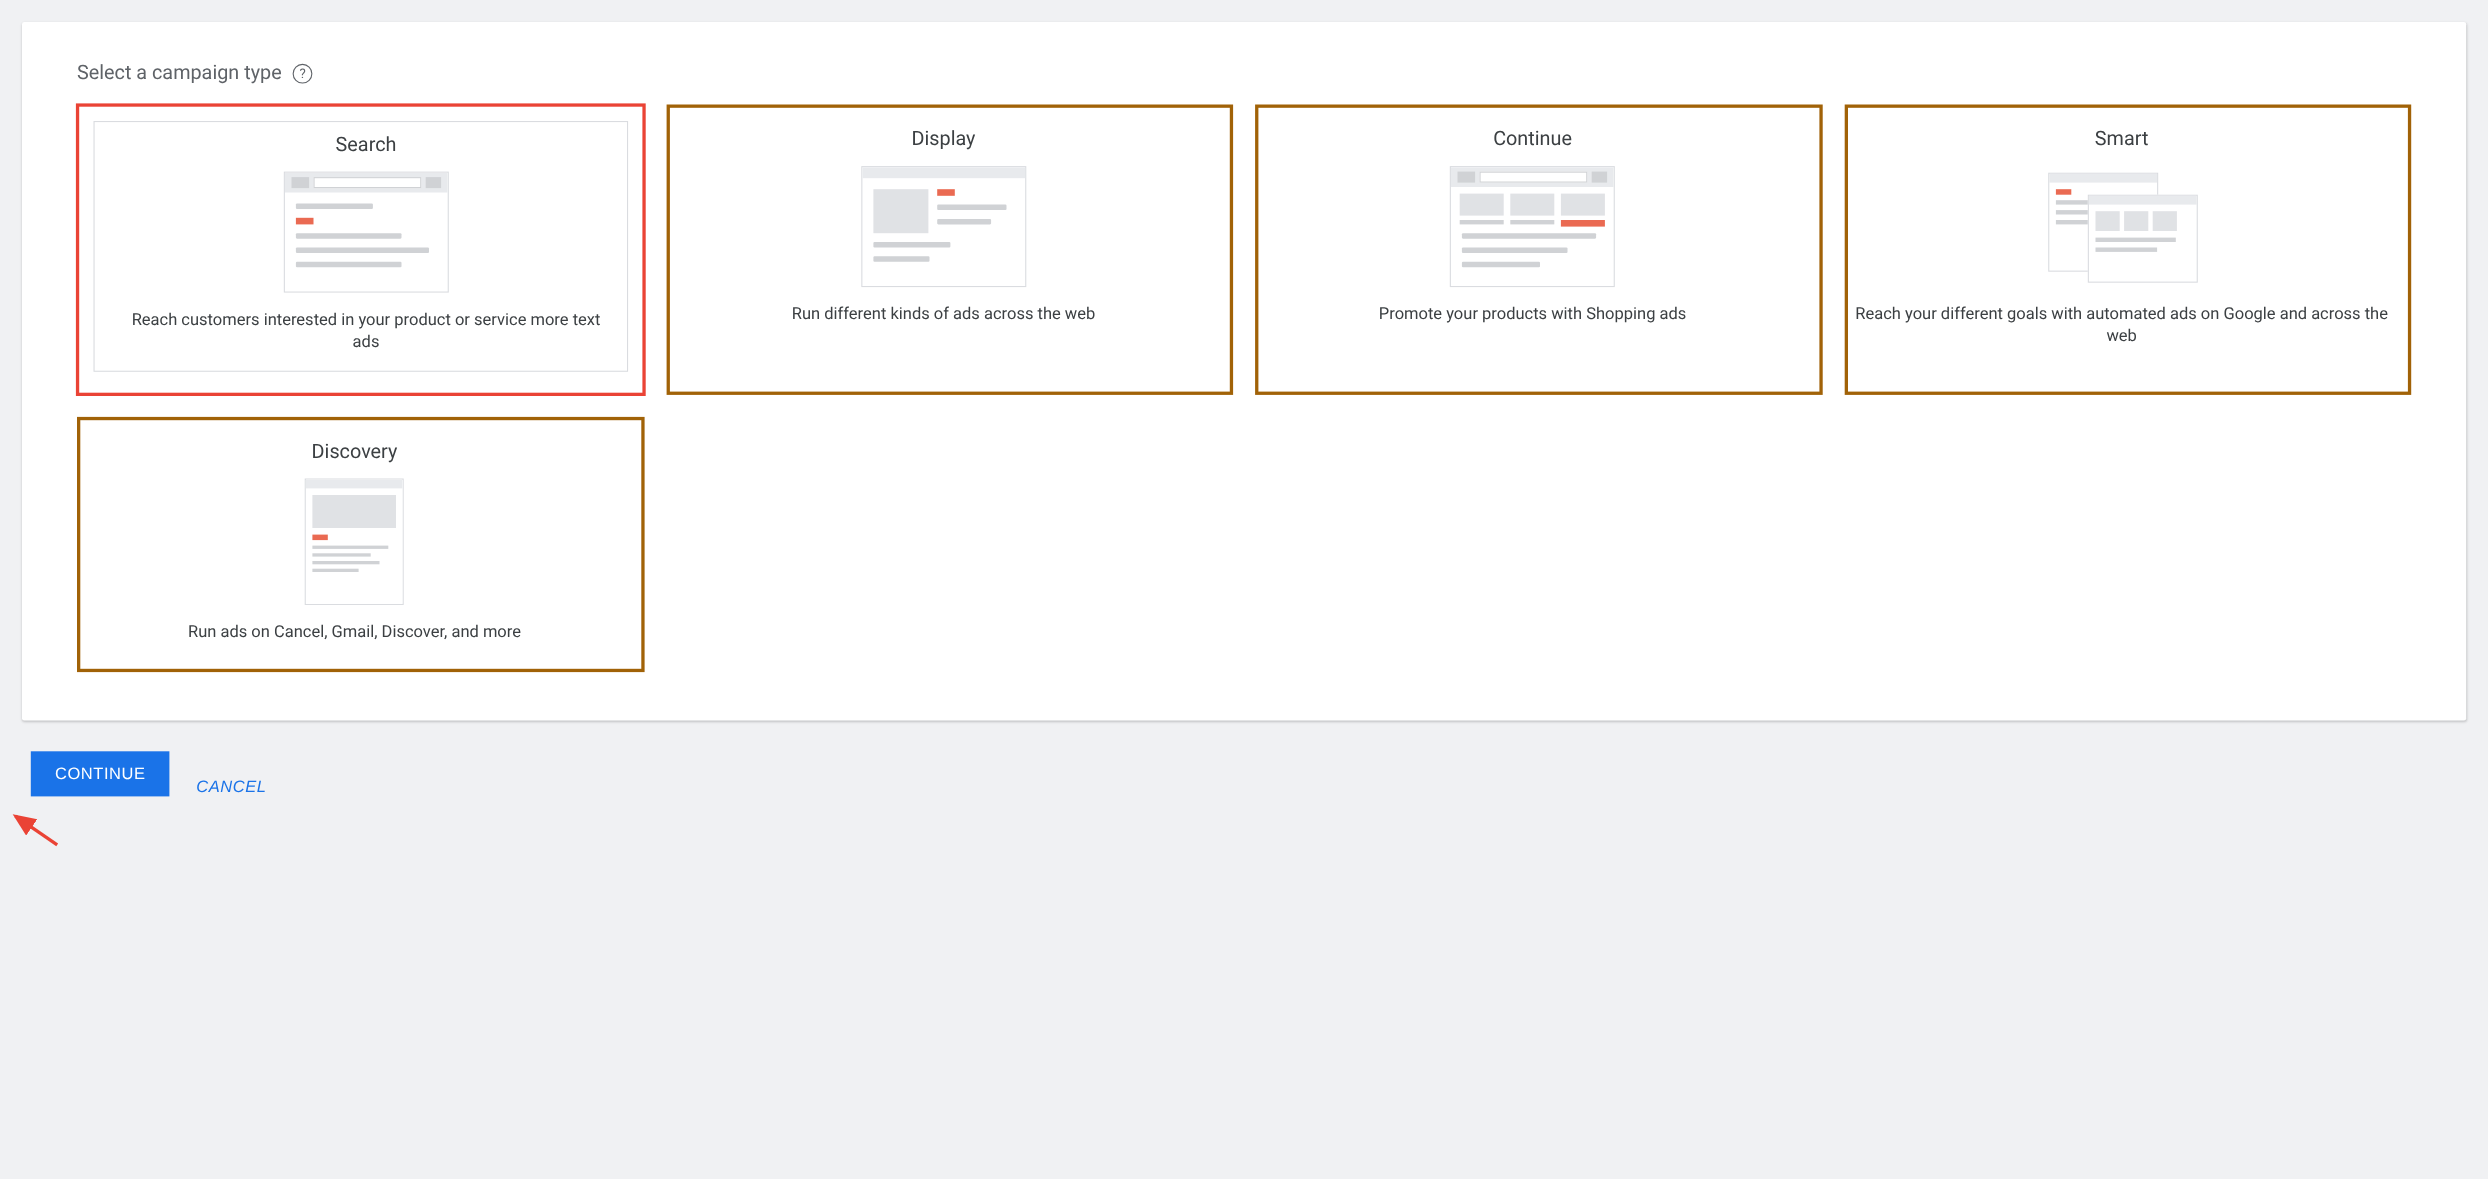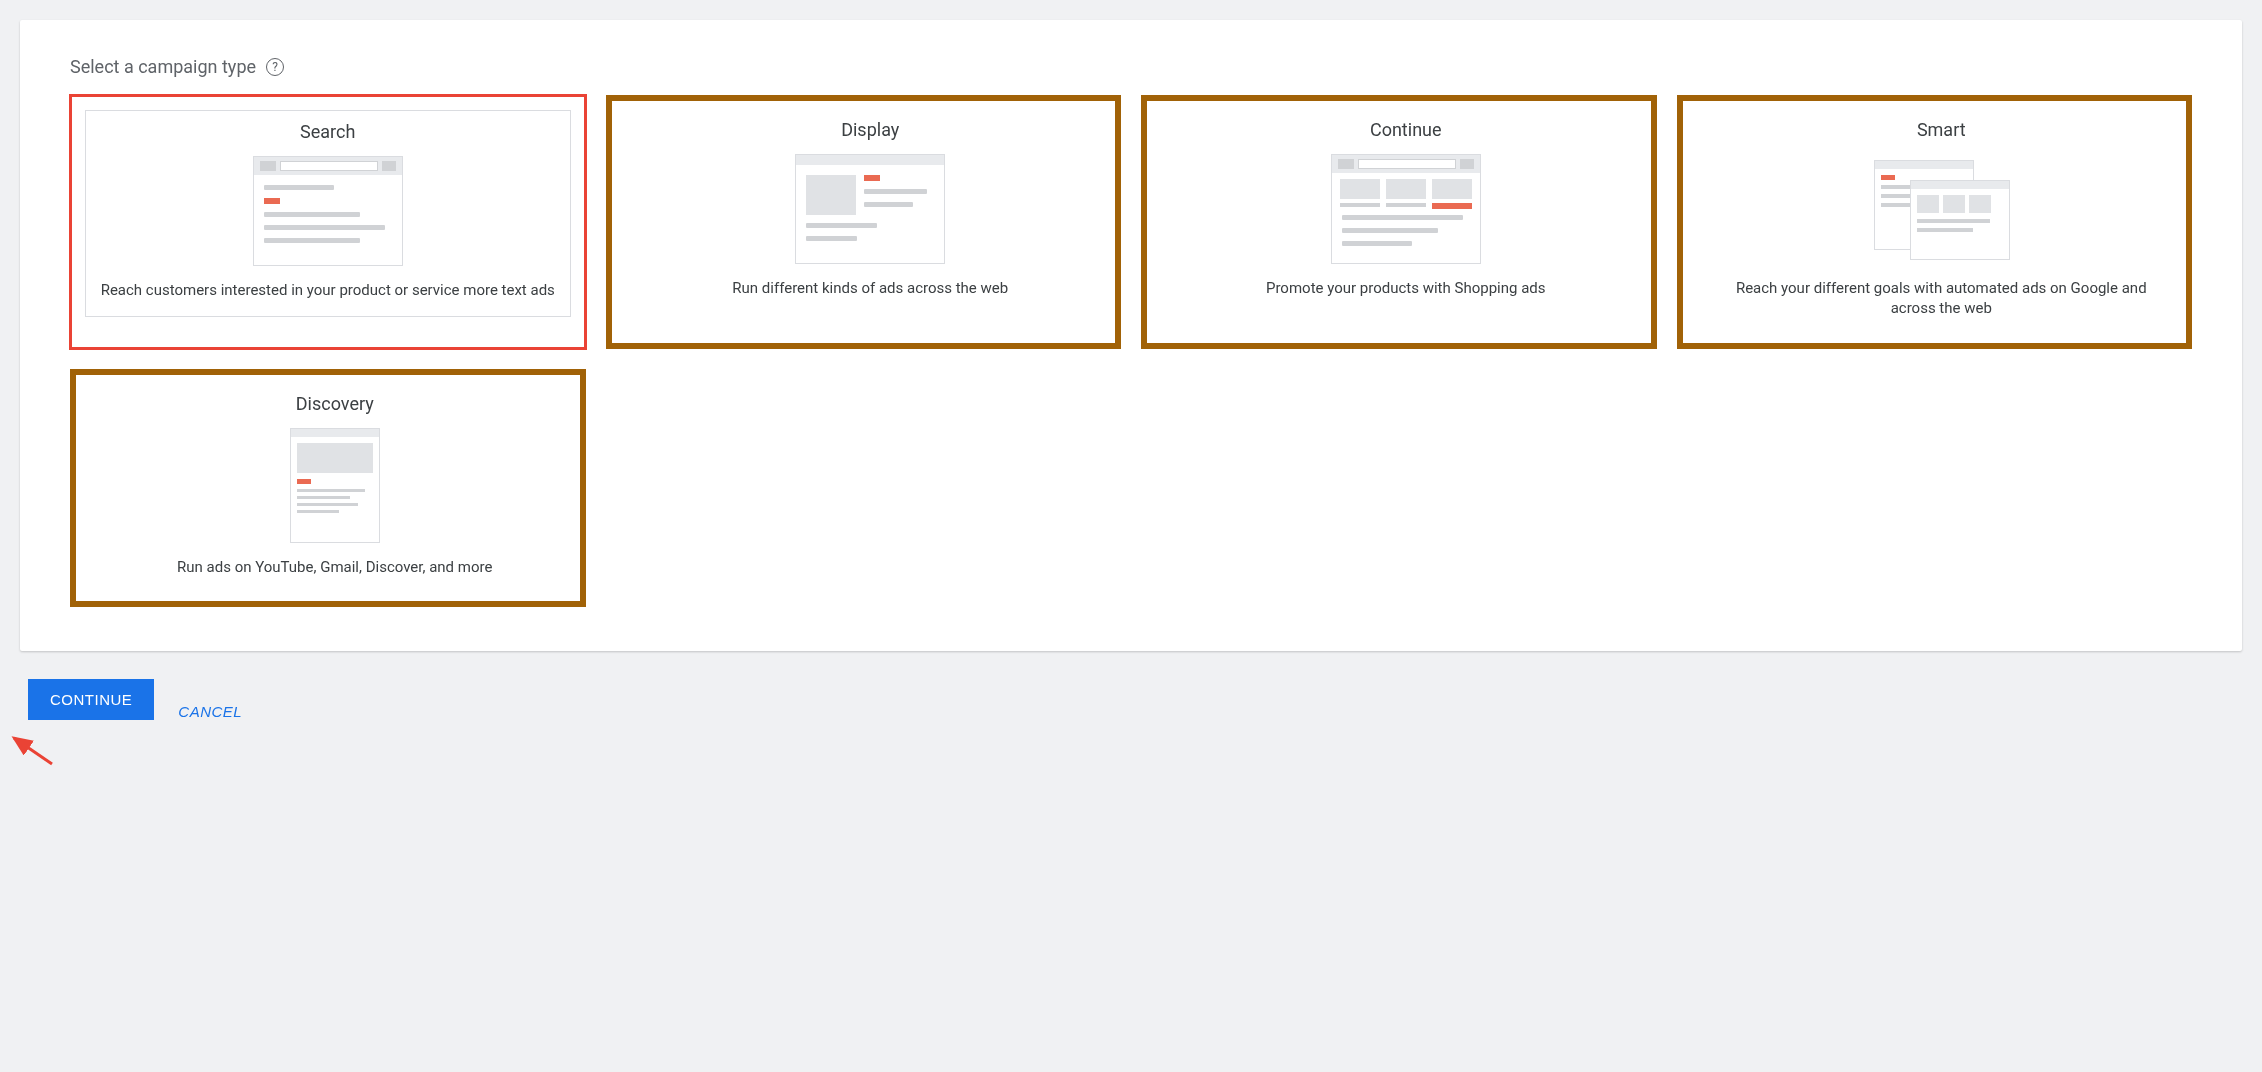--- a/index.html
+++ b/index.html
@@ -36,40 +36,40 @@
     font-size: 12px;
     line-height: 1;
     color: #5f6368;
   }
   .grid {
     display: grid;
     grid-template-columns: repeat(4, 1fr);
     gap: 20px;
   }
   .card {
-    border: 6px solid #a16207;
+    border: 3px solid #a16207;
     background: #fff;
-    padding: 18px 18px 24px 32px;
+    padding: 18px 18px 24px 7px;
     text-align: center;
     cursor: pointer;
     position: relative;
     display: flex;
     flex-direction: column;
     align-items: center;
   }
   .card.selected {
     outline: 3px solid #ea4335;
     outline-offset: -2px;
     padding: 14px 14px 20px 14px;
     border: 1px solid #dadce0;
   }
   .card.selected .card-inner {
     border: 1px solid #dadce0;
     width: 100%;
-    padding: 10px 10px 16px 10px;
+    padding: 10px 10px 16px 20px;
     display: flex;
     flex-direction: column;
     align-items: center;
   }
   .card-title {
     font-size: 18px;
     color: #3c4043;
     margin-bottom: 14px;
     font-weight: 400;
   }
@@ -297,21 +297,21 @@
           <div class="pbody">
             <div class="pimg"></div>
             <div class="pacc"></div>
             <div class="pline" style="width:90%"></div>
             <div class="pline" style="width:70%"></div>
             <div class="pline" style="width:80%"></div>
             <div class="pline" style="width:55%"></div>
           </div>
         </div>
       </div>
-      <div class="card-desc">Run ads on YouTube, Gmail, Discover, and more</div>
+      <div class="card-desc">Run ads on Cancel, Gmail, Discover, and more</div>
     </div>
 
   </div>
 </div>
 
 <div class="actions">
   <button class="btn-primary">Continue</button>
   <button class="btn-text">Cancel</button>
 </div>
 

